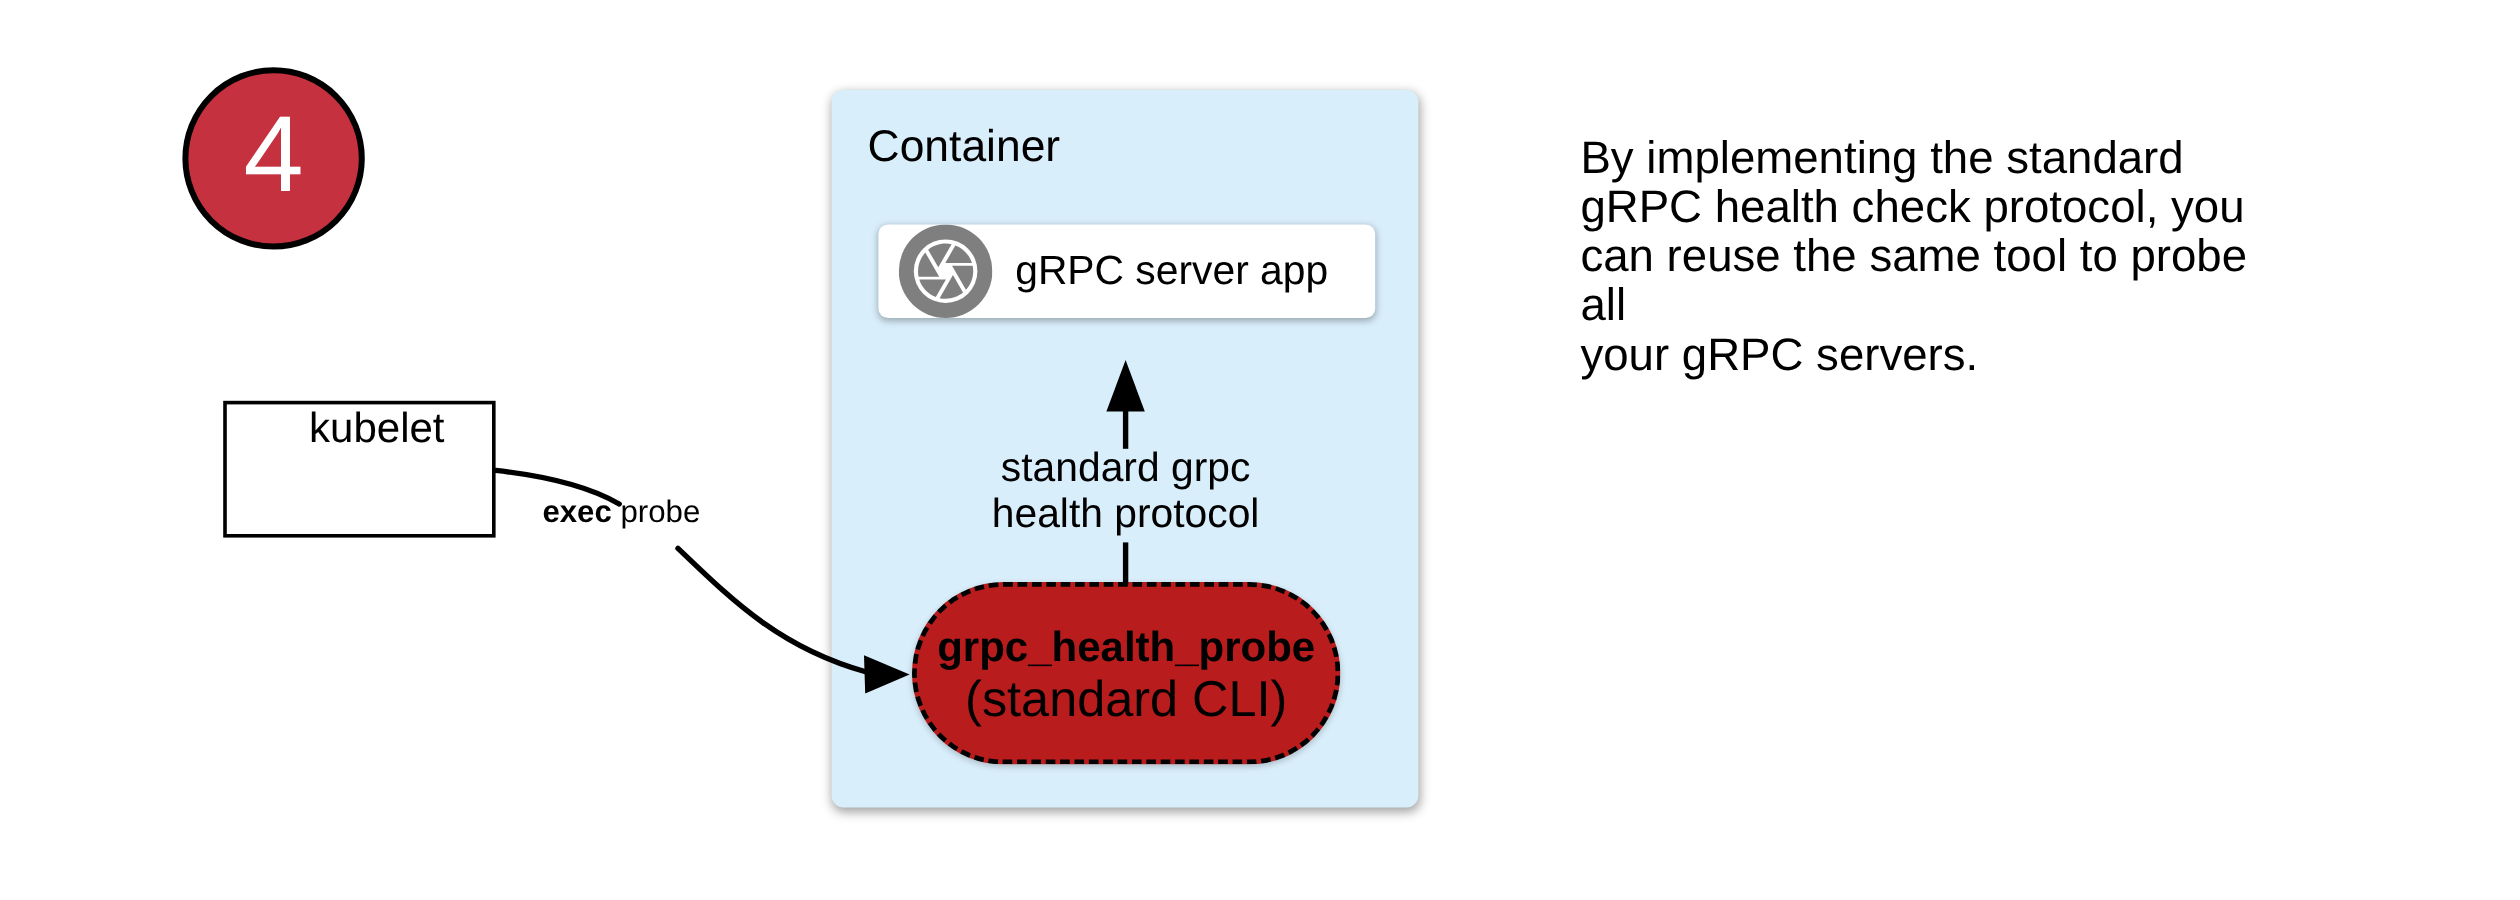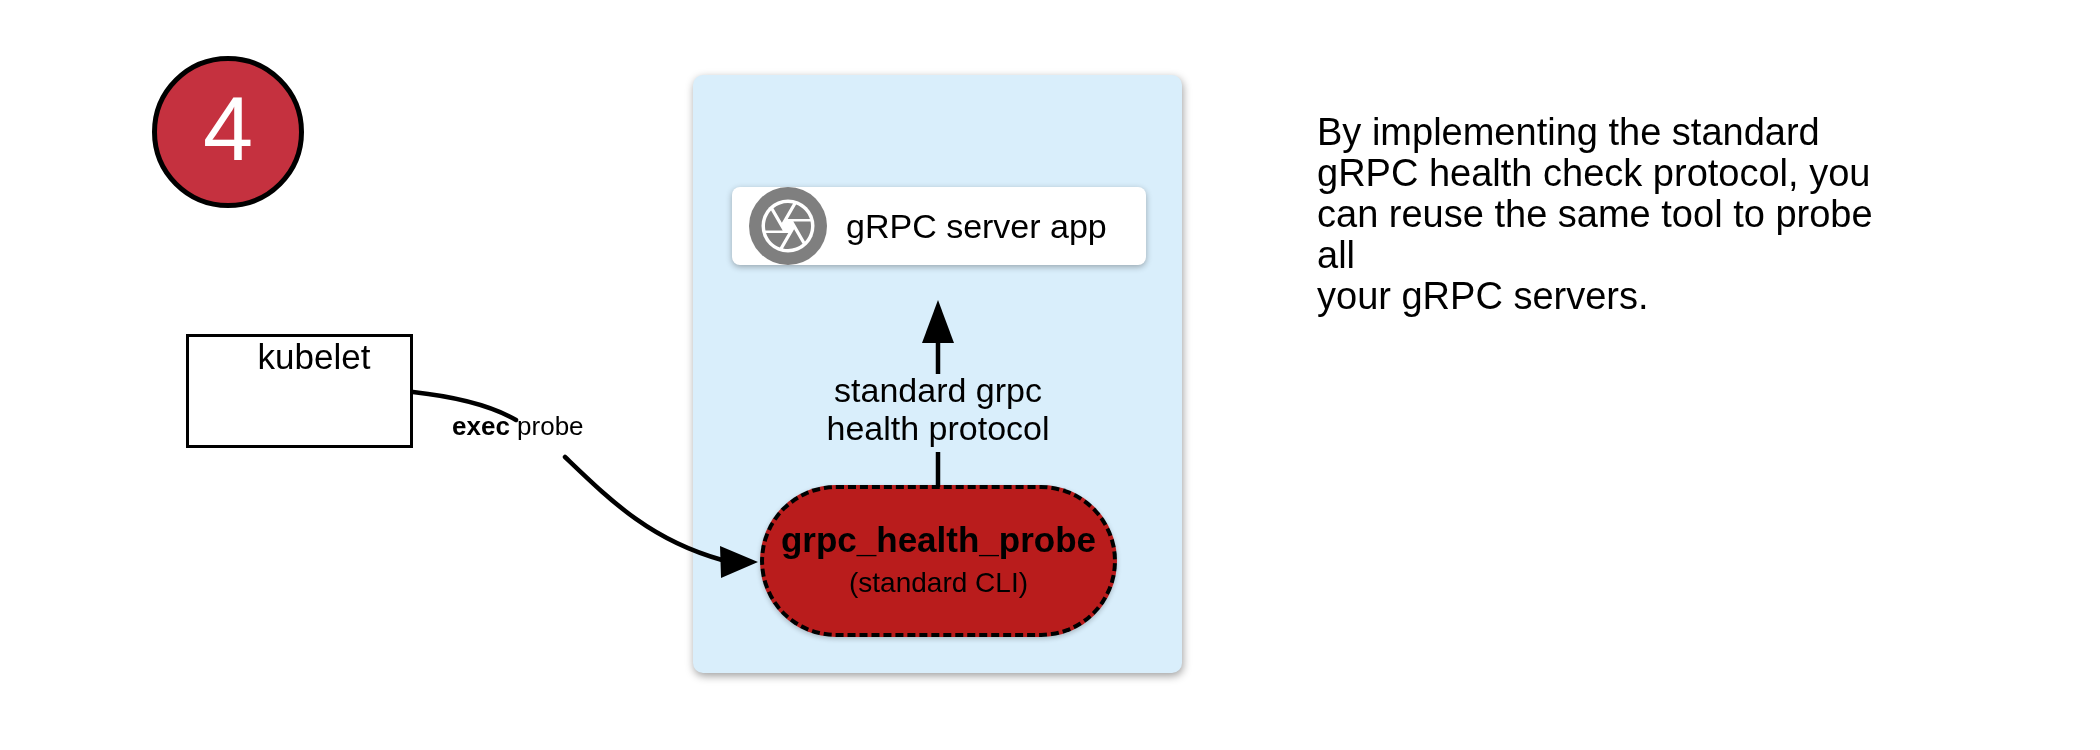--- a/index.html
+++ b/index.html
@@ -73,21 +73,21 @@
     width: 357px; height: 152px;
     box-sizing: border-box;
     background: #b91c1c;
     border: 4px dashed #000;
     border-radius: 80px;
     box-shadow: 0 2px 5px rgba(0,0,0,0.22);
     display: flex; flex-direction: column;
     align-items: center; justify-content: center;
   }
   .pill-title { font-size: 35px; font-weight: bold; line-height: 43px; }
-  .pill-sub { font-size: 28px; line-height: 43px; }
+  .pill-sub { font-size: 42px; line-height: 43px; }
 
   
   .exec-label {
     left: 452px; top: 411px;
     font-size: 26px;
     white-space: pre;
   }
   .exec-label b { font-weight: bold; }
   .health-label {
     left: 768px; top: 371px;
@@ -111,20 +111,21 @@
 </head>
 <body>
 
 <div class="canvas">
 
   <div class="abs badge">
     <div class="badge-num">4</div>
   </div>
 
   <div class="abs container-box"></div>
+  <div class="abs container-title">Container</div>
 
   <div class="abs server-app">
     <svg width="78" height="78" viewBox="0 0 78 78" aria-hidden="true">
       <circle cx="39" cy="39" r="39" fill="#7f7f7f"></circle>
       <circle cx="39" cy="39" r="26.5" fill="#ffffff"></circle>
       <g transform="translate(39,39) scale(2.3) translate(-12,-12)" fill="#7f7f7f">
         <path d="M9.4 10.5l4.77-8.26C13.47 2.09 12.75 2 12 2c-2.4 0-4.6.85-6.32 2.25l3.66 6.35.06-.1zM21.54 9c-.92-2.92-3.15-5.26-6-6.34L11.88 9h9.66zm.26 1h-7.49l.29.5 4.76 8.25C21 16.97 22 14.61 22 12c0-.69-.07-1.36-.2-2zM8.54 12l-3.9-6.75C3.01 7.03 2 9.39 2 12c0 .69.07 1.36.2 2h7.49l-1.15-2zm-6.08 3c.92 2.92 3.15 5.26 6 6.34L12.12 15H2.46zm11.27 0l-3.9 6.76c.7.15 1.42.24 2.17.24 2.4 0 4.6-.85 6.32-2.25l-3.66-6.35-.93 1.6z"></path>
       </g>
     </svg>
     <div class="server-app-label">gRPC server app</div>

